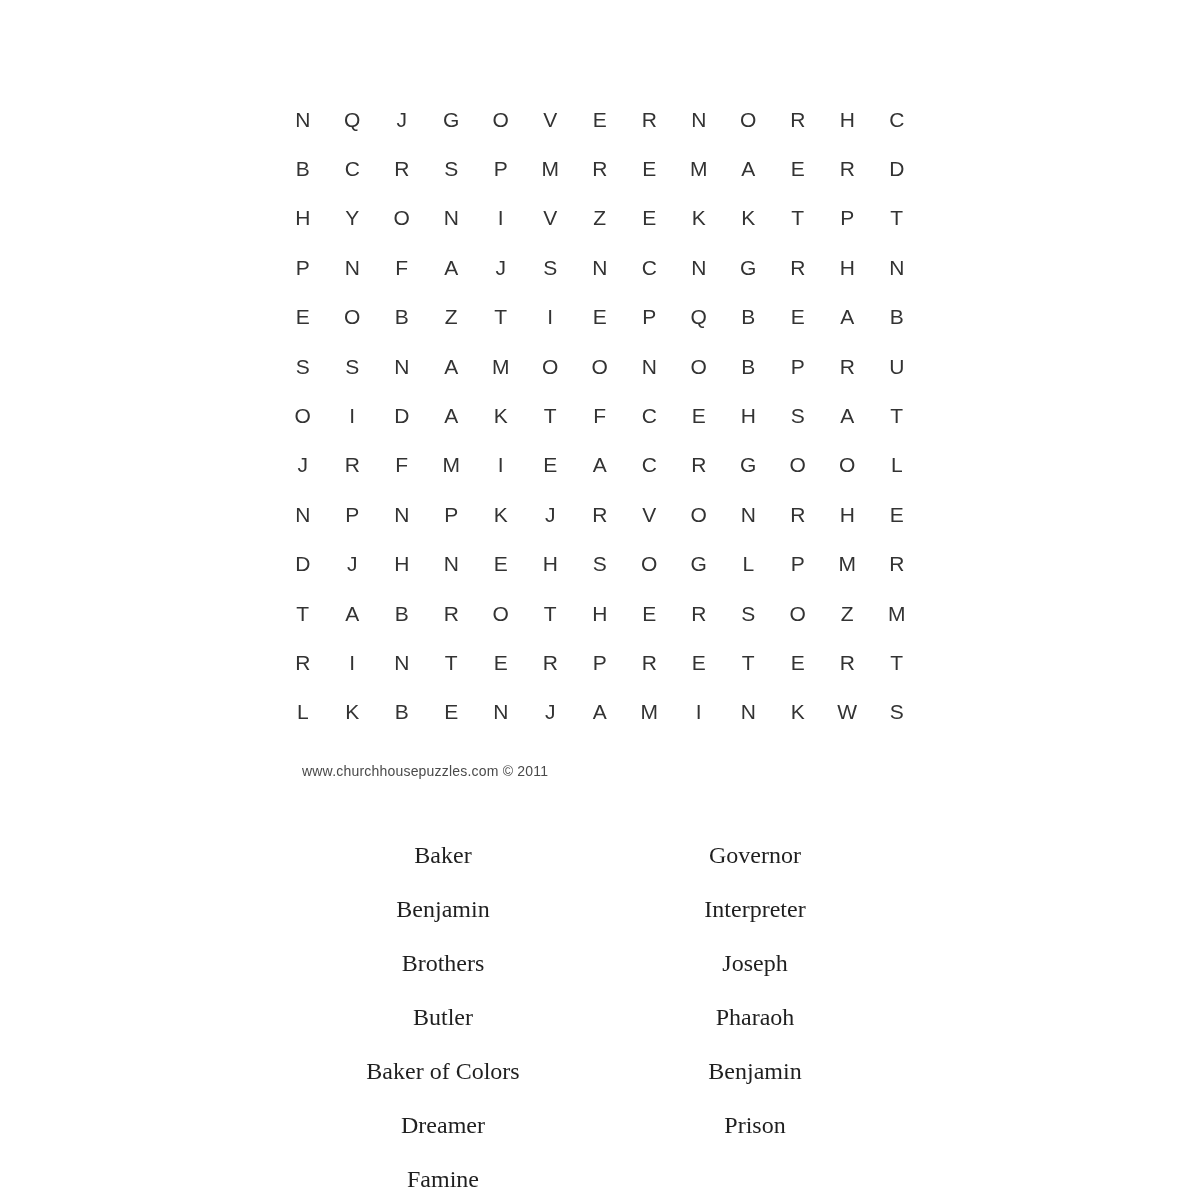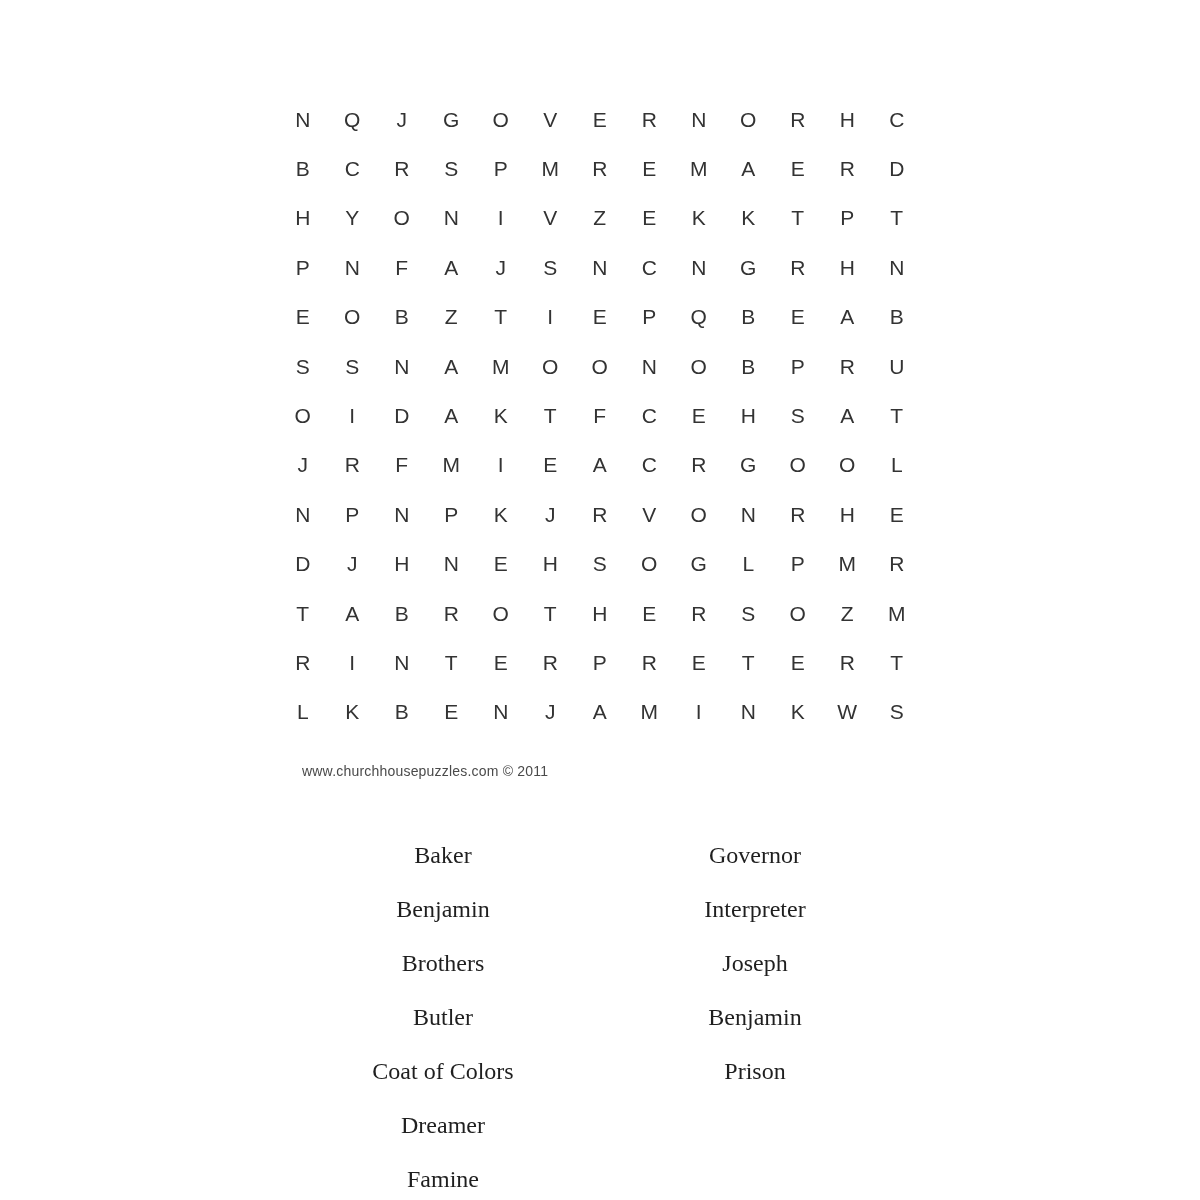--- a/index.html
+++ b/index.html
@@ -240,26 +240,27 @@
       <span class="cell" style="color: rgb(51, 51, 51);">S</span>
     </div>
 
   <div class="copyright">www.churchhousepuzzles.com © 2011</div>
 
   <div class="word-col word-col-left" style="color: rgb(31, 31, 31);">
       <div class="word">Baker</div>
       <div class="word">Benjamin</div>
       <div class="word">Brothers</div>
       <div class="word">Butler</div>
-      <div class="word">Coat of Colors</div>
+      <div class="word">Baker of Colors</div>
       <div class="word">Dreamer</div>
       <div class="word">Famine</div>
     </div>
 
   <div class="word-col word-col-right" style="color: rgb(31, 31, 31);">
       <div class="word">Governor</div>
       <div class="word">Interpreter</div>
       <div class="word">Joseph</div>
+      <div class="word">Pharaoh</div>
       <div class="word">Benjamin</div>
       <div class="word">Prison</div>
     </div>
 
 </div>
 
 </body></html>

